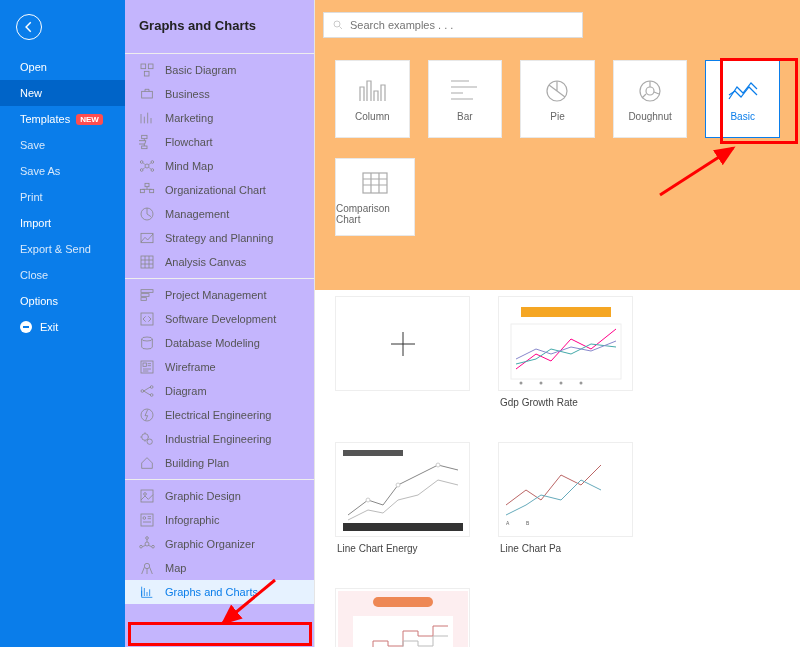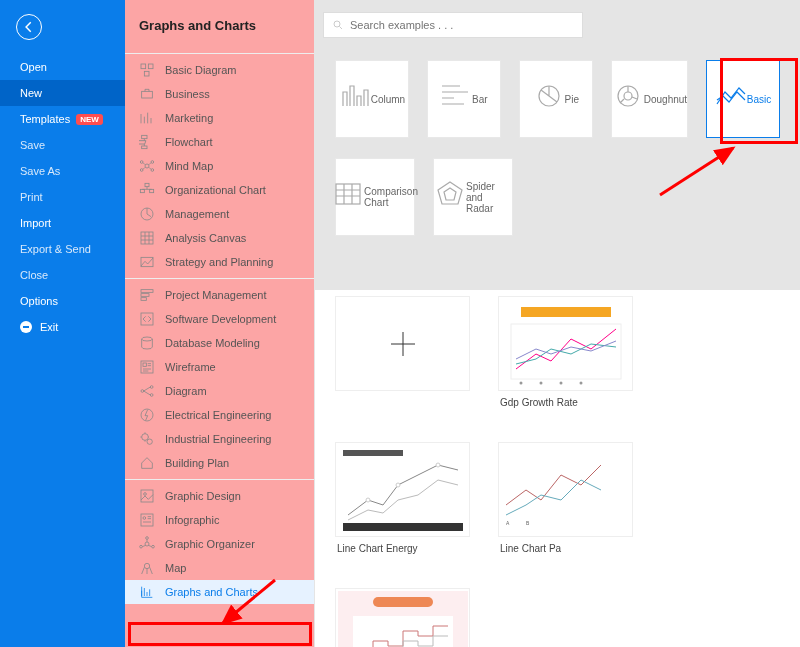--- a/index.html
+++ b/index.html
@@ -13,40 +13,40 @@
 .backbtn { width: 26px; height: 26px; border: 1.5px solid #fff; border-radius: 50%; margin: 8px 0 14px 16px; display: flex; align-items: center; justify-content: center; cursor: pointer; }
 .backbtn svg { width: 14px; height: 14px; }
 .bluebar .item { padding: 7px 10px 7px 20px; font-size: 11px; color: #d8e9fb; cursor: pointer; display: flex; align-items: center; }
 .bluebar .item.strong { color: #fff; }
 .bluebar .item.active { background: #0064c8; color: #fff; }
 .newbadge { background: #ff4d4f; color: #fff; font-size: 8px; padding: 1px 4px; border-radius: 3px; margin-left: 6px; font-weight: bold; }
 .exit-dot { width: 12px; height: 12px; background: #fff; border-radius: 50%; margin-right: 8px; display: inline-flex; align-items: center; justify-content: center; }
 .exit-dot span { width: 6px; height: 2px; background: #0a7dea; }
 
 
-.catpanel { position: absolute; top: 0; left: 125px; width: 190px; height: 647px; background: #fca5a5; border-right: 1px solid #e5e5e5; overflow: hidden; }
+.catpanel { position: absolute; top: 0; left: 125px; width: 190px; height: 647px; background: #c4b5fd; border-right: 1px solid #e5e5e5; overflow: hidden; }
 .cattitle { font-size: 13px; font-weight: bold; padding: 18px 0 16px 14px; color: #222; }
 .divider { height: 1px; background: #eee; margin: 4px 0; }
 .catitem { display: flex; align-items: center; padding: 4px 10px 4px 14px; font-size: 11px; color: #555; cursor: pointer; height: 24px; }
 .catitem.active { background: #e6f2ff; color: #0a7dea; }
 .caticon { width: 16px; height: 16px; margin-right: 10px; display: flex; align-items: center; justify-content: center; flex-shrink: 0; }
 .caticon svg { width: 16px; height: 16px; stroke: #888; fill: none; stroke-width: 1.2; }
 .catitem.active .caticon svg { stroke: #0a7dea; }
 
 
-.main { position: absolute; top: 0; left: 315px; right: 0; height: 647px; background: #e5e5e5; }
+.main { position: absolute; top: 0; left: 315px; right: 0; height: 647px; background: #fdba74; }
 .searchwrap { position: absolute; top: 12px; left: 8px; }
 .searchbox { width: 260px; height: 26px; border: 1px solid #ddd; background: #fff; display: flex; align-items: center; padding: 0 8px; }
 .searchbox svg { width: 12px; height: 12px; stroke: #999; fill: none; margin-right: 6px; }
 .searchbox input { border: none; outline: none; font-size: 11px; color: #666; flex: 1; }
 
 
 .typesgrid { position: absolute; top: 60px; left: 0; right: 0; padding: 0 20px; }
 .typerow { display: flex; gap: 18px; margin-bottom: 20px; }
-.typetile { width: 80px; height: 78px; background: #fff; border: 1px solid #e8e8e8; display: flex; flex-direction: row; align-items: center; justify-content: center; cursor: pointer; }
+.typetile { width: 80px; height: 78px; background: #fff; border: 1px solid #e8e8e8; display: flex; flex-direction: column; align-items: center; justify-content: center; cursor: pointer; }
 .typetile.selected { border: 1.5px solid #0a7dea; }
 .typetile .ticon { width: 32px; height: 28px; margin-bottom: 6px; display: flex; align-items: center; justify-content: center; }
 .typetile .ticon svg { width: 32px; height: 28px; stroke: #aaa; fill: none; stroke-width: 1.2; }
 .typetile.selected .ticon svg { stroke: #0a7dea; }
 .typetile .tlabel { font-size: 10px; color: #666; }
 .typetile.selected .tlabel { color: #0a7dea; }
 
 
 .templates { position: absolute; top: 290px; left: 0; right: 0; bottom: 0; background: #fff; padding: 0 20px; display: flex; gap: 28px; flex-wrap: wrap; padding-top: 6px; }
 .tcard { width: 135px; }
@@ -183,34 +183,34 @@
           <svg viewBox="0 0 24 24">
             <circle cx="12" cy="12" r="9"></circle>
             <path d="M12 3 V12 L18 16"></path>
           </svg>
         </span>
         <span>Management</span>
       </div>
       <div class="catitem">
         <span class="caticon">
           <svg viewBox="0 0 24 24">
+            <rect x="3" y="5" width="18" height="14"></rect>
+            <path d="M3 18 L9 11 L13 15 L21 6"></path>
+          </svg>
+        </span>
+        <span>Strategy and Planning</span>
+      </div>
+      <div class="catitem">
+        <span class="caticon">
+          <svg viewBox="0 0 24 24">
             <rect x="3" y="3" width="18" height="18"></rect>
             <path d="M3 9 H21 M3 15 H21 M9 3 V21 M15 3 V21"></path>
           </svg>
         </span>
         <span>Analysis Canvas</span>
-      </div>
-      <div class="catitem">
-        <span class="caticon">
-          <svg viewBox="0 0 24 24">
-            <rect x="3" y="5" width="18" height="14"></rect>
-            <path d="M3 18 L9 11 L13 15 L21 6"></path>
-          </svg>
-        </span>
-        <span>Strategy and Planning</span>
       </div>
       <div class="divider"></div>
       <div class="catitem">
         <span class="caticon">
           <svg viewBox="0 0 24 24">
             <rect x="3" y="4" width="18" height="4"></rect>
             <rect x="3" y="10" width="12" height="4"></rect>
             <rect x="3" y="16" width="8" height="4"></rect>
           </svg>
         </span>
@@ -396,29 +396,20 @@
       </div>
     <div class="typerow" id="row2">
         <div class="typetile">
           <div class="ticon">
             <svg viewBox="0 0 32 28">
               <rect x="4" y="4" width="24" height="20"></rect>
               <path d="M4 10 H28 M4 16 H28 M12 4 V24 M20 4 V24"></path>
             </svg>
           </div>
           <div class="tlabel">Comparison Chart</div>
-        </div>
-        <div class="typetile">
-          <div class="ticon">
-            <svg viewBox="0 0 32 28">
-              <polygon points="16,2 28,10 24,24 8,24 4,10"></polygon>
-              <polygon points="16,8 22,12 20,20 12,20 10,12"></polygon>
-            </svg>
-          </div>
-          <div class="tlabel">Spider and Radar</div>
         </div>
       </div>
   </div>
 
   <div class="templates" id="templates">
       <div class="tcard">
         <div class="thumb">
           <svg width="30" height="30" viewBox="0 0 30 30">
             <path d="M15 3 V27 M3 15 H27" stroke="#333" stroke-width="1"></path>
           </svg>

